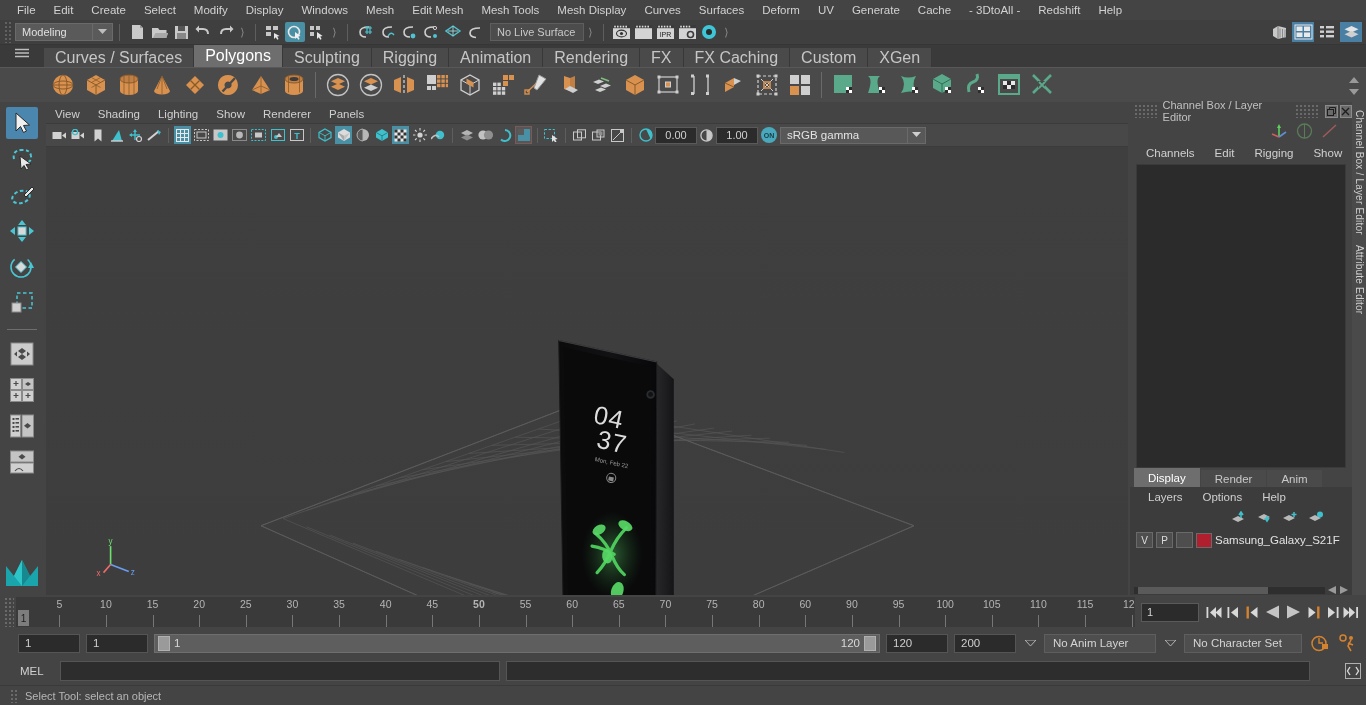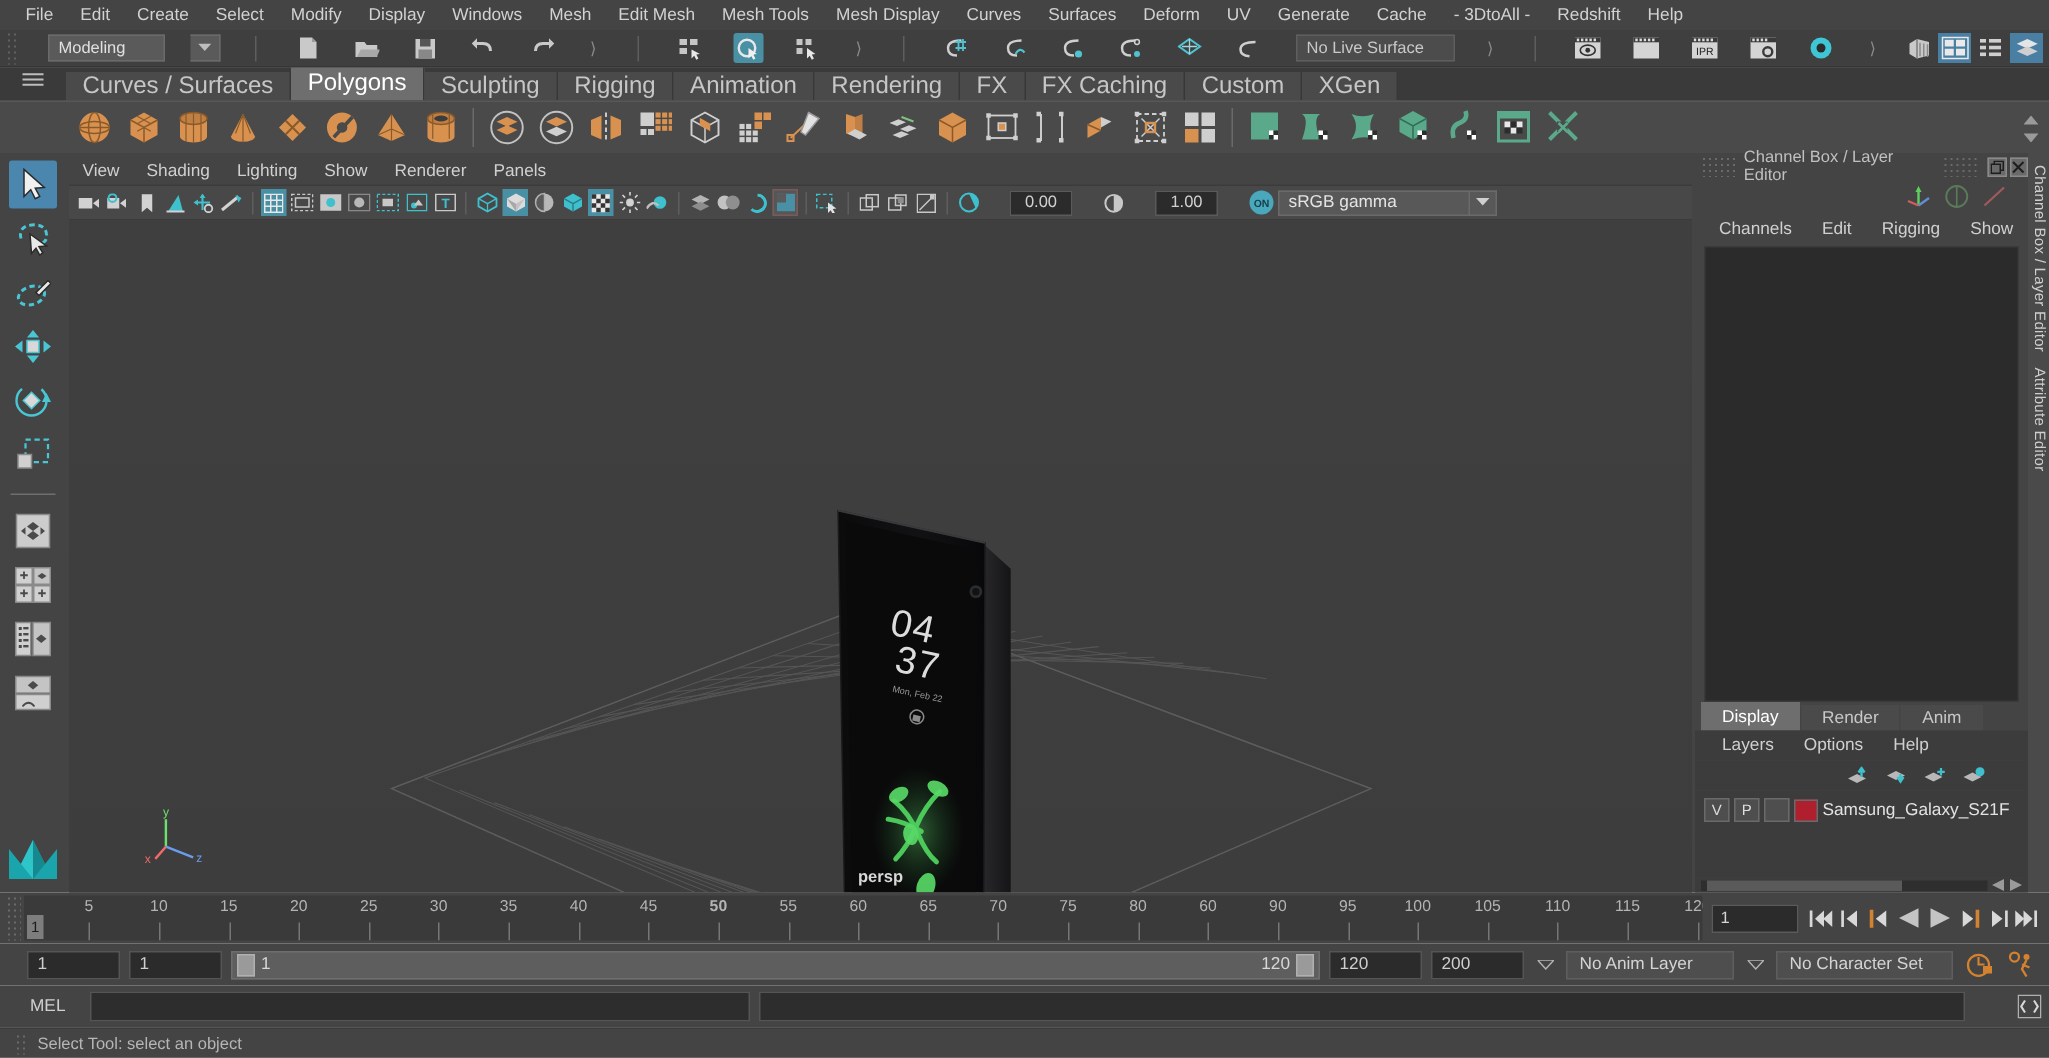--- a/index.html
+++ b/index.html
@@ -7,33 +7,33 @@
     font-family:"Liberation Sans", sans-serif; color:#c8c8c8; }
   .app { width:1366px; height:705px; position:relative; background:#ffffff; display:flex; flex-direction:column; }
 
   
   .menubar { height:20px; background:#444444; display:flex; align-items:center; padding-left:8px;
      font-size:11.5px; color:#d2d2d2; position:relative; }
   .menubar .mi { padding:0 9px; line-height:20px; white-space:nowrap; cursor:default; }
 
   
   .statusline { height:25px; background:#3f3f3f; display:flex; align-items:center; padding-left:4px;
-    border-bottom:1px solid #363636; position:relative;gap:17px; }
+    border-bottom:1px solid #363636; position:relative; }
   .gripdots { width:8px; height:22px; margin-right:3px;
      background-image:radial-gradient(#6a6a6a 1px, transparent 1px);
      background-size:4px 4px; opacity:.8; }
   .menuset { width:78px; height:18px; background:#5a5a5a; border:1px solid #6a6a6a; font-size:11px;
     color:#e0e0e0; display:flex; align-items:center; padding-left:6px; }
   .menuset-arrow { width:20px; height:18px; background:#5a5a5a; border:1px solid #6a6a6a; border-left:none;
     display:flex; align-items:center; justify-content:center; }
   .sep { width:1px; height:17px; background:#5e5e5e; margin:0 6px; }
   .sepc { width:7px; height:17px; margin:0 3px; display:flex; align-items:center; justify-content:center; color:#8a8a8a; font-size:11px; }
   .sicon { width:20px; height:20px; display:flex; align-items:center; justify-content:center; margin:0 1px; }
   .sicon.on { background:#4a90a4; border-radius:2px; }
-  .livesurface { width:106px; height:18px; background:#4c4c4c; border:1px solid #5e5e5e; font-size:11px;
+  .livesurface { width:94px; height:18px; background:#4c4c4c; border:1px solid #5e5e5e; font-size:11px;
     color:#c9c9c9; display:flex; align-items:center; padding-left:6px; margin-left:4px; }
   .sl-right { position:absolute; right:4px; top:2px; display:flex; gap:2px; align-items:center; }
   .sq { width:22px; height:20px; display:flex; align-items:center; justify-content:center; }
   .sq.on { background:#4a7fa4; }
 
   
   .shelfwrap { background:#444444; position:relative; }
   .shelfarrows { position:absolute; left:0; top:0; width:44px; height:57px; display:flex;
      flex-direction:column; align-items:center; justify-content:flex-start; padding-top:3px; gap:9px; }
   .shelftabs { height:22px; display:flex; align-items:flex-end; padding-left:44px; background:#3a3a3a; }
@@ -60,21 +60,21 @@
   
   .vpcol { flex:1; display:flex; flex-direction:column; background:#444444; padding:2px 2px 0 2px; }
   .vpmenu { height:19px; display:flex; align-items:center; font-size:11.5px; color:#d0d0d0; background:#444444; }
   .vpmenu .mi { padding:0 9px; }
   .vptool { height:24px; background:#484848; display:flex; align-items:center; padding-left:4px;
     border-top:1px solid #3b3b3b; border-bottom:1px solid #3b3b3b; }
   .vicon { width:17px; height:18px; display:flex; align-items:center; justify-content:center; margin:0 1px; }
   .vicon.on { background:#4a90a4; }
   .vsep { width:1px; height:15px; background:#5e5e5e; margin:0 4px; }
   .numfield { width:42px; height:17px; background:#2b2b2b; border:1px solid #5a5a5a; font-size:11px;
-    color:#d0d0d0; display:flex; align-items:center; justify-content:center; margin:0 18px; }
+    color:#d0d0d0; display:flex; align-items:center; justify-content:center; margin:0 0; }
   .gammabox { width:128px; height:17px; background:#585858; border:1px solid #6a6a6a; font-size:11.5px;
     color:#e3e3e3; display:flex; align-items:center; padding-left:6px; }
   .gammaarrow { width:18px; height:17px; background:#585858; border:1px solid #6a6a6a; border-left:none;
     display:flex; align-items:center; justify-content:center; }
   .viewport { flex:1; position:relative; background:#3f3f3f; overflow:hidden; }
   .persplabel { position:absolute; bottom:4px; left:0; right:0; text-align:center; font-size:11px;
     color:#d8d8d8; font-weight:bold; }
 
   
   .cbpanel { width:222px; background:#444444; display:flex; flex-direction:column; }
@@ -1122,21 +1122,20 @@
 
           <g transform="translate(64,390)">
             <path d="M0 20 L0 2" stroke="#6ee06e" stroke-width="1.6"></path>
             <path d="M0 20 L18 27" stroke="#6a9cf0" stroke-width="1.6"></path>
             <path d="M0 20 L-7 28" stroke="#f06a6a" stroke-width="1.6"></path>
             <text x="-2" y="0" font-size="8" fill="#6ee06e" font-family="Liberation Sans, sans-serif">y</text>
             <text x="20" y="30" font-size="8" fill="#6a9cf0" font-family="Liberation Sans, sans-serif">z</text>
             <text x="-14" y="31" font-size="8" fill="#f06a6a" font-family="Liberation Sans, sans-serif">x</text>
           </g>
         </svg>
-        <div class="persplabel">persp</div>
       </div>
     </div>
 
     <div class="cbpanel">
       <div class="cbtitle">
         <div class="dots"></div>
         <span>Channel Box / Layer Editor</span>
         <div class="dots" style="margin-left:8px;"></div>
         <span class="winbtn">
           <svg width="9" height="9">

